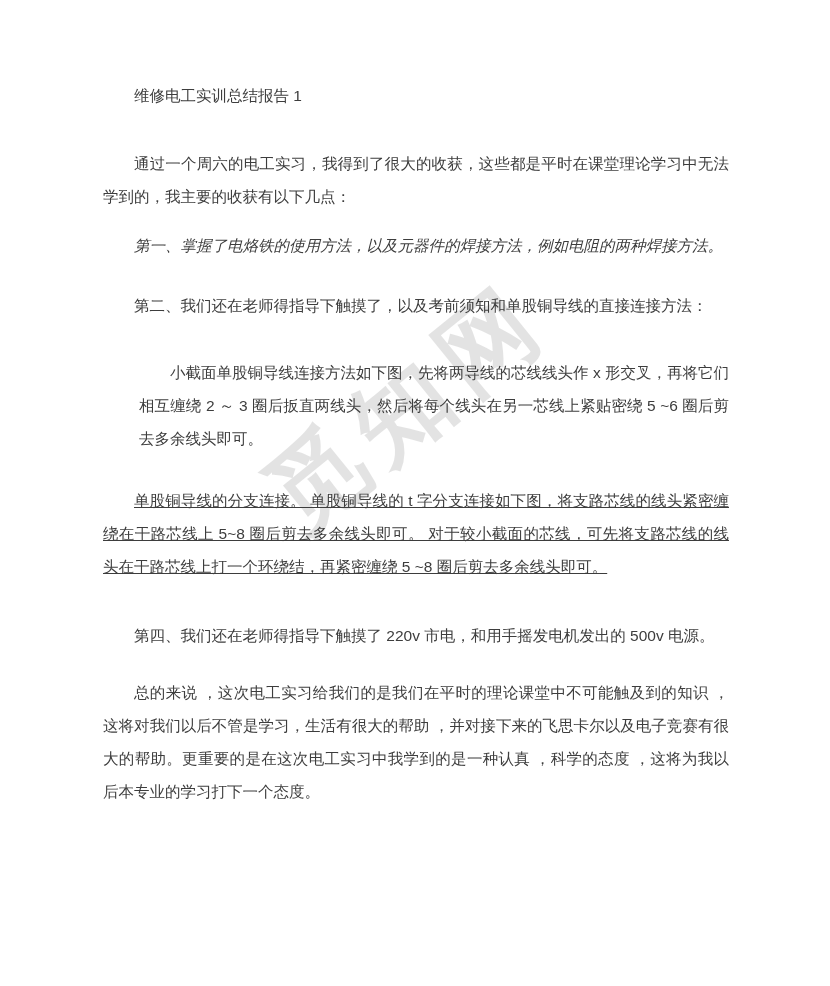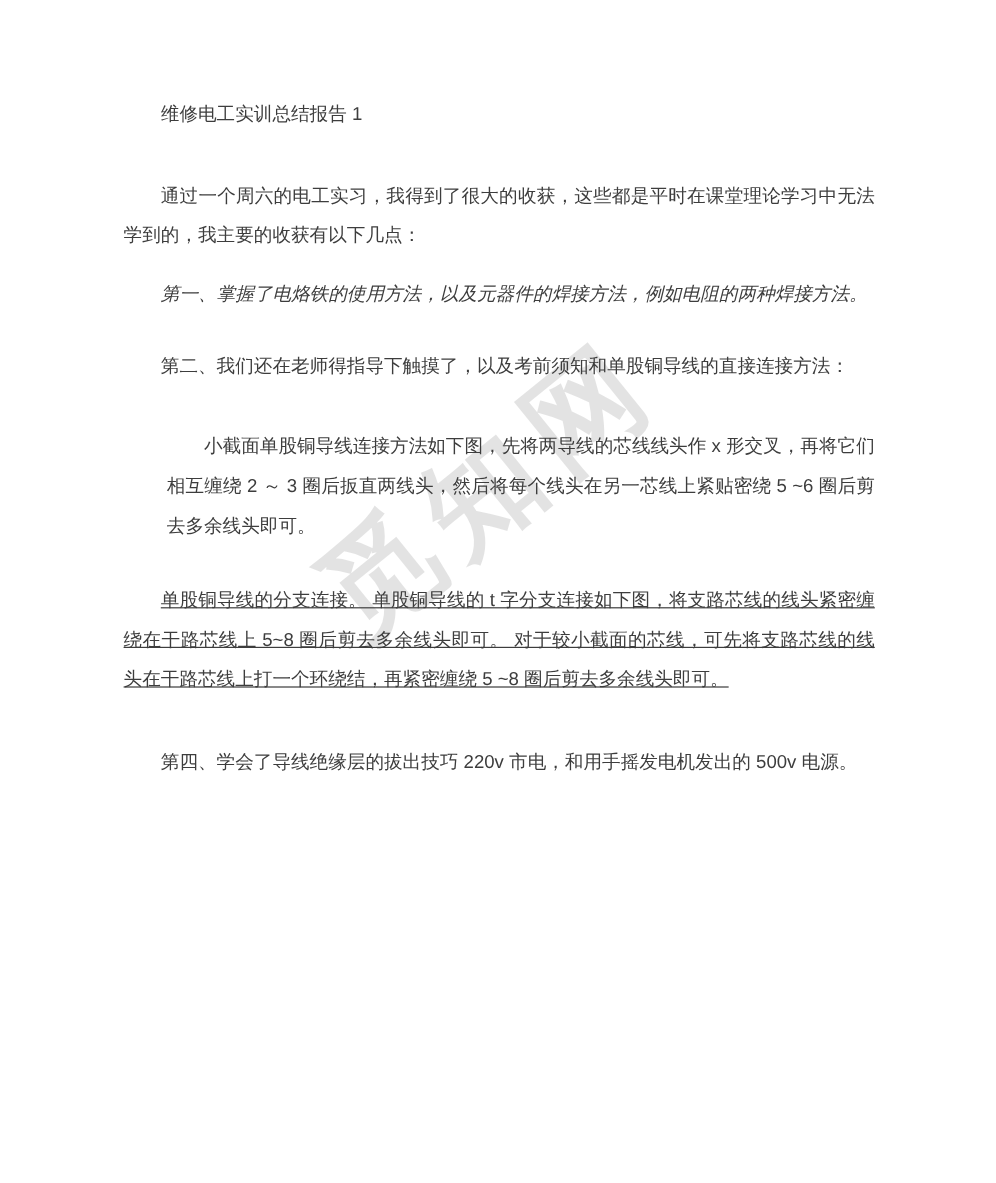--- a/index.html
+++ b/index.html
@@ -66,16 +66,17 @@
 
     <p class="para">第一、掌握了电烙铁的使用方法，以及元器件的焊接方法，例如电阻的两种焊接方法。</p>
 
     <p class="para">第二、我们还在老师得指导下触摸了，以及考前须知和单股铜导线的直接连接方法：</p>
 
     <p class="para">小截面单股铜导线连接方法如下图，先将两导线的芯线线头作 x 形交叉，再将它们相互缠绕 2 ～ 3 圈后扳直两线头，然后将每个线头在另一芯线上紧贴密绕 5 ~6 圈后剪去多余线头即可。</p>
 
     <p class="para">单股铜导线的分支连接。 单股铜导线的 t 字分支连接如下图，将支路芯线的线头紧密缠绕在干路芯线上 5~8 圈后剪去多余线头即可。 对于较小截面的芯线，可先将支路芯线的线头在干路芯线上打一个环绕结，再紧密缠绕 5 ~8 圈后剪去多余线头即可。</p>
 
 
-    <p class="para">第四、学会了导线绝缘层的拔出技巧 220v 市电，和用手摇发电机发出的 500v 电源。</p>
+    <p class="para">第四、我们还在老师得指导下触摸了 220v 市电，和用手摇发电机发出的 500v 电源。</p>
 
+    <p class="para">总的来说 ，这次电工实习给我们的是我们在平时的理论课堂中不可能触及到的知识 ，这将对我们以后不管是学习，生活有很大的帮助 ，并对接下来的飞思卡尔以及电子竞赛有很大的帮助。更重要的是在这次电工实习中我学到的是一种认真 ，科学的态度 ，这将为我以后本专业的学习打下一个态度。</p>
   </div>
 </div>
 
 </body></html>

